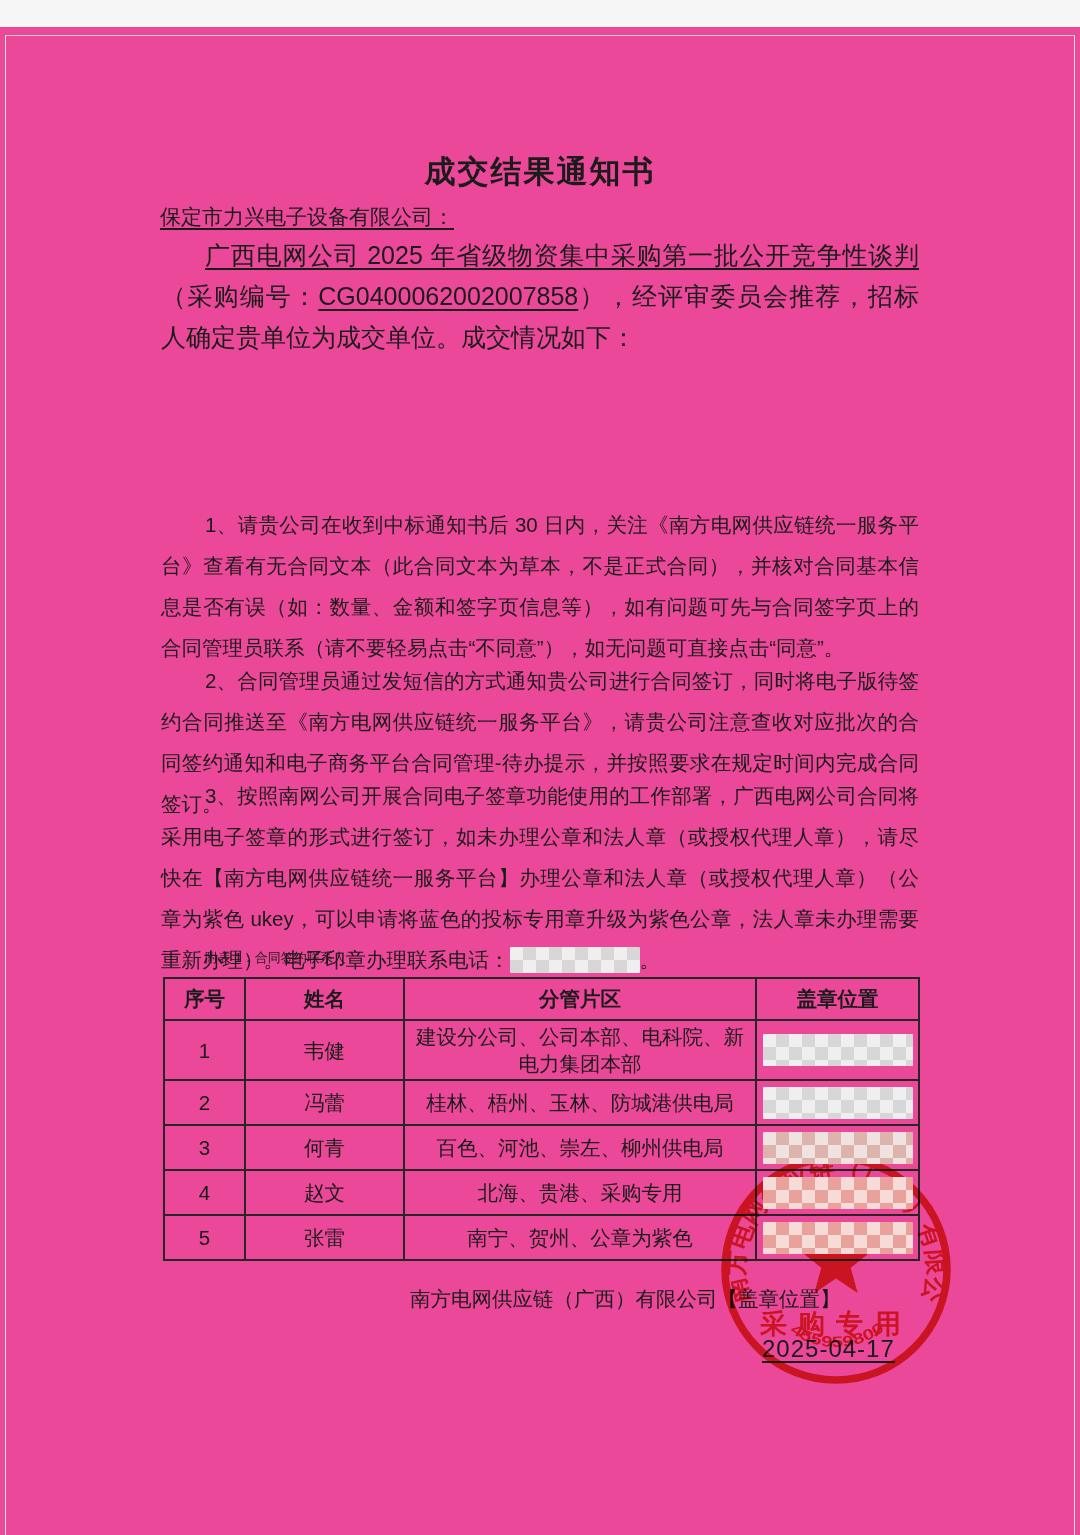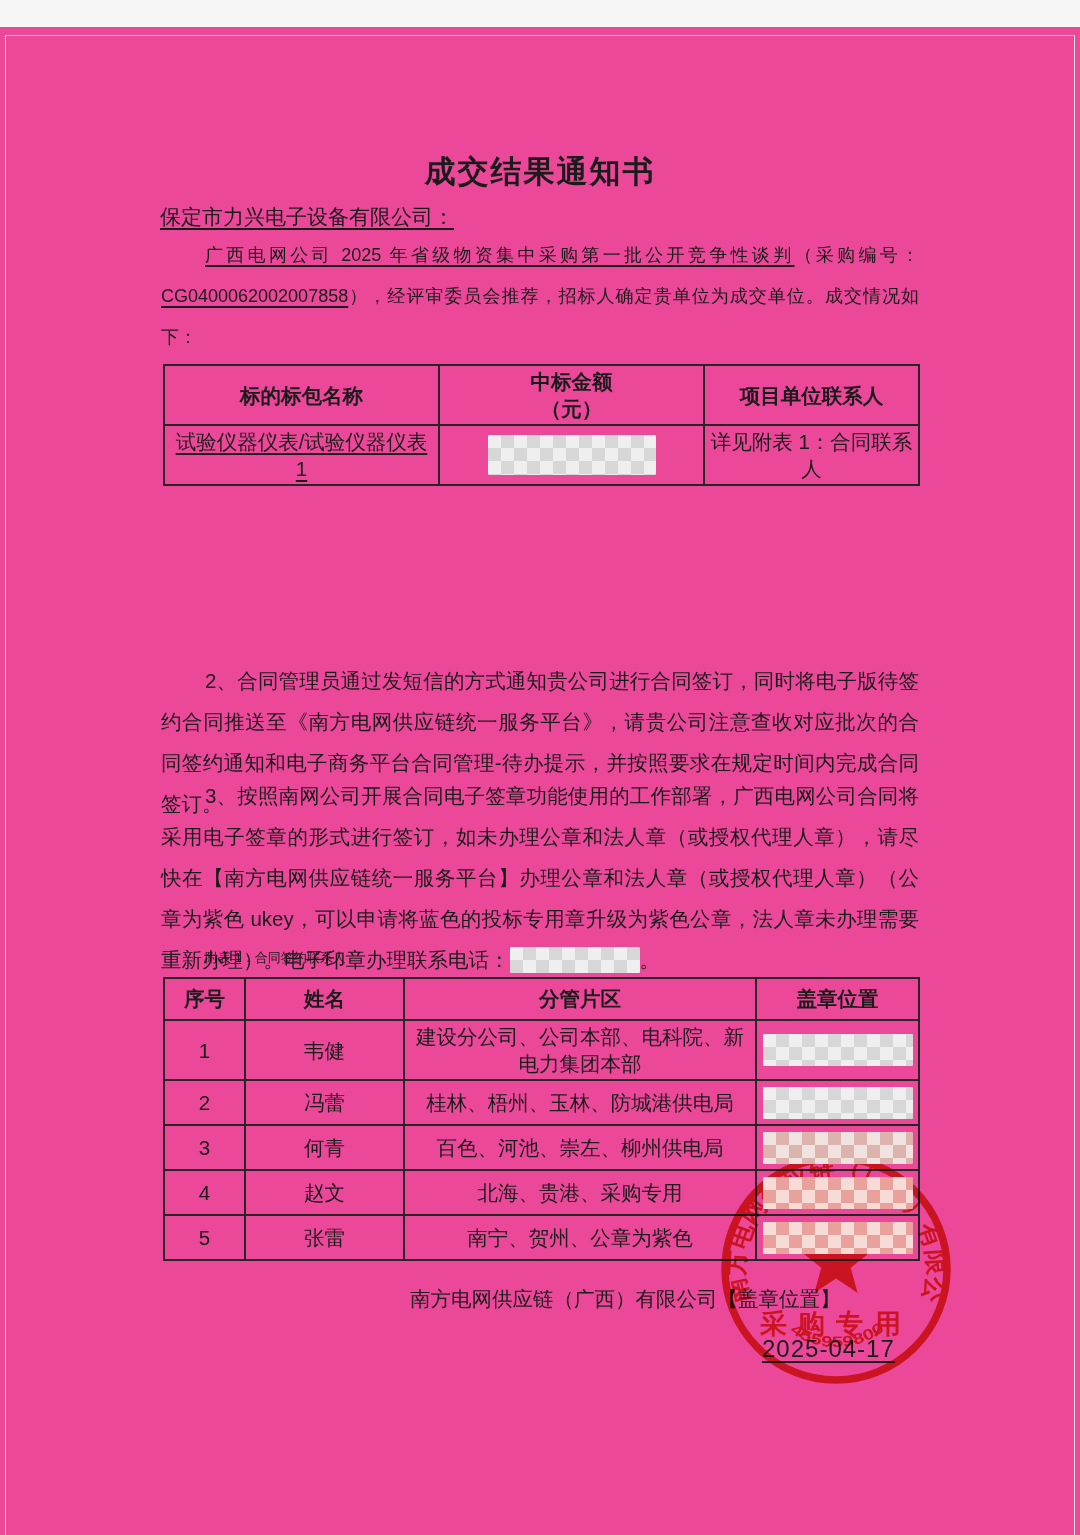--- a/index.html
+++ b/index.html
@@ -3,21 +3,21 @@
 <meta charset="utf-8">
 <style>
   html,body{margin:0;padding:0;background:#f6f6f6;}
   .page{position:relative;width:1080px;height:1535px;background:#ec4899;overflow:hidden;
         font-family:Liberation Sans, sans-serif;color:#1b1b1b;margin-top:27px;}
   .scan-edge{position:absolute;left:5px;right:5px;top:8px;bottom:7px;
         border:1px solid #e0e0e0;border-top-color:#cccccc;pointer-events:none;}
   .doc-title{position:absolute;left:0;top:124px;width:1080px;text-align:center;
         font-size:31px;font-weight:bold;letter-spacing:2px;}
   .addressee{position:absolute;left:160px;top:174px;width:770px;font-size:21px;line-height:32px;}
-  .intro{position:absolute;left:161px;top:208px;width:758px;font-size:18px;line-height:41px;
+  .intro{position:absolute;left:161px;top:208px;width:758px;font-size:25px;line-height:41px;
         text-align:justify;text-indent:44px;}
   .para{position:absolute;left:161px;width:758px;font-size:20.5px;line-height:41px;
         text-align:justify;text-indent:44px;}
   .p1{top:456px;} .p2{top:612px;} .p3{top:727px;}
   u{text-underline-offset:4px;text-decoration-thickness:1.5px;}
 
   table{border-collapse:collapse;table-layout:fixed;}
   td,th{border:2px solid #262626;text-align:center;vertical-align:middle;
         font-size:20.5px;padding:2px 4px;overflow:hidden;}
   th{font-weight:bold;}
@@ -54,45 +54,22 @@
 
 <div class="page">
   <div class="scan-edge"></div>
 
   <div class="doc-title">成交结果通知书</div>
 
   <div class="addressee"><u>保定市力兴电子设备有限公司：</u></div>
 
   <div class="intro"><u>广西电网公司 2025 年省级物资集中采购第一批公开竞争性谈判</u><span>（采购编号：</span><u>CG0400062002007858</u><span>），经评审委员会推荐，招标人确定贵单位为成交单位。成交情况如下：</span></div>
 
-  <table class="award">
-    <colgroup>
-        <col style="width:275px">
-        <col style="width:265px">
-        <col style="width:215px">
-      </colgroup>
-    <tbody>
-        <tr>
-      <th>标的标包名称</th>
-      <th>中标金额
-（元）</th>
-      <th>项目单位联系人</th>
-    </tr>
-    <tr>
-      <td><u>试验仪器仪表/试验仪器仪表 1</u></td>
-      <td>
-        <span class="cellwrap">
-              <span class="mosaic" style="width:168px;height:40px"></span>
-            </span>
-      </td>
-      <td>详见附表 1：合同联系人</td>
-    </tr>
-  </tbody>
-    </table>
 
+  <p class="para p1">1、请贵公司在收到中标通知书后 30 日内，关注《南方电网供应链统一服务平台》查看有无合同文本（此合同文本为草本，不是正式合同），并核对合同基本信息是否有误（如：数量、金额和签字页信息等），如有问题可先与合同签字页上的合同管理员联系（请不要轻易点击“不同意”），如无问题可直接点击“同意”。</p>
   <p class="para p2">2、合同管理员通过发短信的方式通知贵公司进行合同签订，同时将电子版待签约合同推送至《南方电网供应链统一服务平台》，请贵公司注意查收对应批次的合同签约通知和电子商务平台合同管理-待办提示，并按照要求在规定时间内完成合同签订。</p>
   <p class="para p3"><span>3、按照南网公司开展合同电子签章功能使用的工作部署，广西电网公司合同将采用电子签章的形式进行签订，如未办理公章和法人章（或授权代理人章），请尽快在【南方电网供应链统一服务平台】办理公章和法人章（或授权代理人章）（公章为紫色 ukey，可以申请将蓝色的投标专用章升级为紫色公章，法人章未办理需要重新办理）。电子印章办理联系电话：</span><span class="mosaic inline " style="width: 130px; height: 26px;"></span><span>。</span></p>
 
   <div class="attach-title">附表 1：合同签约联系人</div>
 
   <table class="contacts">
     <colgroup>
         <col style="width:81px">
         <col style="width:159px">
         <col style="width:352px">

